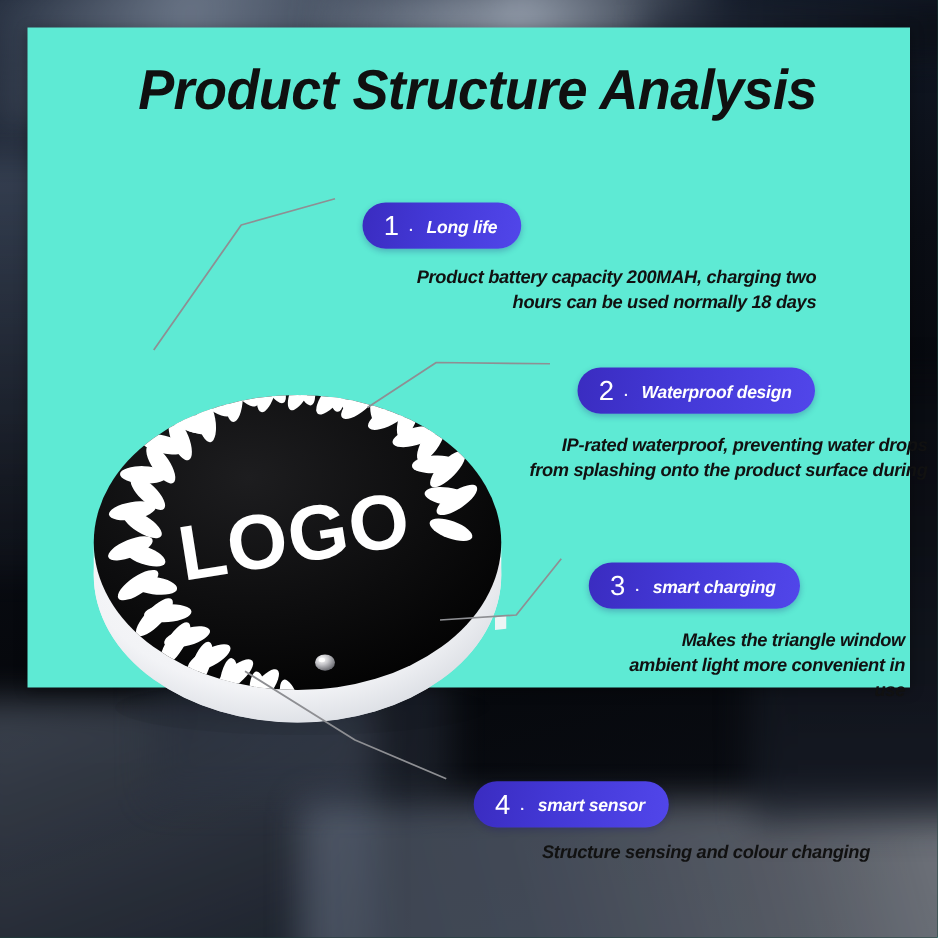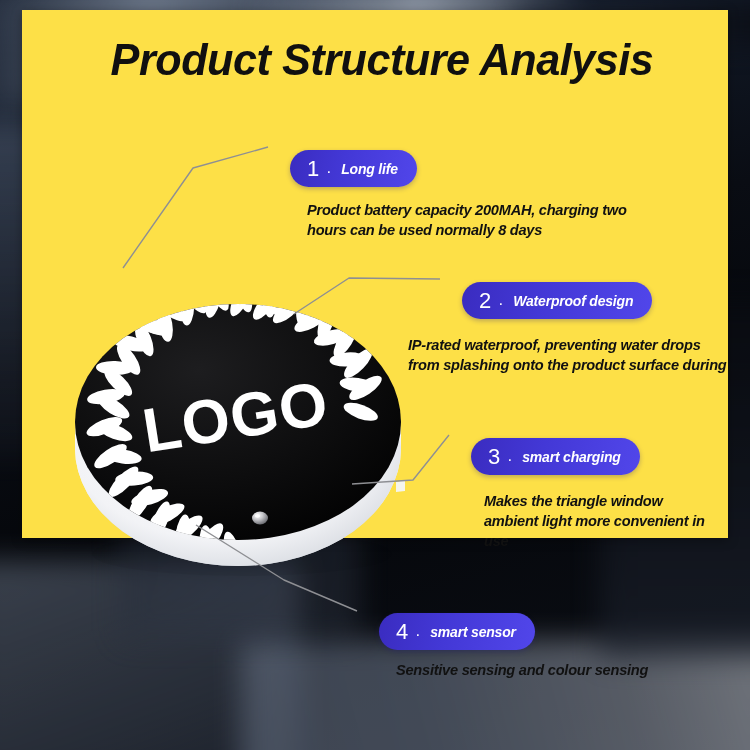--- a/index.html
+++ b/index.html
@@ -60,24 +60,24 @@
   }
   .bg-streak.s8 {
     left: 120px; top: 420px; width: 240px; height: 220px;
     background: linear-gradient(140deg, rgba(28,34,46,.75), rgba(70,80,98,.35));
   }
 
   
   .card {
     position: absolute;
     left: 22px;
-    top: 10px;
+    top: 22px;
     width: 706px;
     height: 528px;
-    background: #fde047;
+    background: #5eead4;
     box-shadow: 0 2px 10px rgba(0,0,0,.35);
   }
 
   
   .page-title {
     position: absolute;
     left: 40px;
     top: 27px;
     width: 640px;
     text-align: center;
@@ -156,21 +156,21 @@
     font-weight: 700;
     font-style: italic;
     color: #111111;
     font-family: "Liberation Sans", sans-serif;
     letter-spacing: -0.25px;
   }
   .desc.d1 { left: 285px; top: 190px; width: 346px; }
   .desc.d2 { left: 386px; top: 325px; width: 334px; }
   .desc.d3 { left: 462px; top: 481px; width: 240px; }
   .desc.d4 { left: 374px; top: 650px; width: 300px; }
-  .desc span { display: block; }
+  .desc span { display: block; text-align: right; }
 </style>
 </head>
 <body>
 
 <div id="stage">
 
   <div class="bg-base"></div>
   <div class="bg-streak s1"></div>
   <div class="bg-streak s2"></div>
   <div class="bg-streak s3"></div>
@@ -391,21 +391,21 @@
       </g>
     </svg>
 
     <div class="badge b1">
       <span class="num">1</span>
       <span class="dot">．</span>
       <span class="blabel">Long life</span>
     </div>
     <div class="desc d1">
       <span>Product battery capacity 200MAH, charging two</span>
-      <span>hours can be used normally 8 days</span>
+      <span>hours can be used normally 18 days</span>
     </div>
 
     <div class="badge b2">
       <span class="num">2</span>
       <span class="dot">．</span>
       <span class="blabel">Waterproof design</span>
     </div>
     <div class="desc d2">
       <span>IP-rated waterproof, preventing water drops</span>
       <span>from splashing onto the product surface during</span>
@@ -421,17 +421,17 @@
       <span>ambient light more convenient in</span>
       <span>use</span>
     </div>
 
     <div class="badge b4">
       <span class="num">4</span>
       <span class="dot">．</span>
       <span class="blabel">smart sensor</span>
     </div>
     <div class="desc d4">
-      <span>Sensitive sensing and colour sensing</span>
+      <span>Structure sensing and colour changing</span>
     </div>
 
   </div>
 </div>
 
 </body></html>

